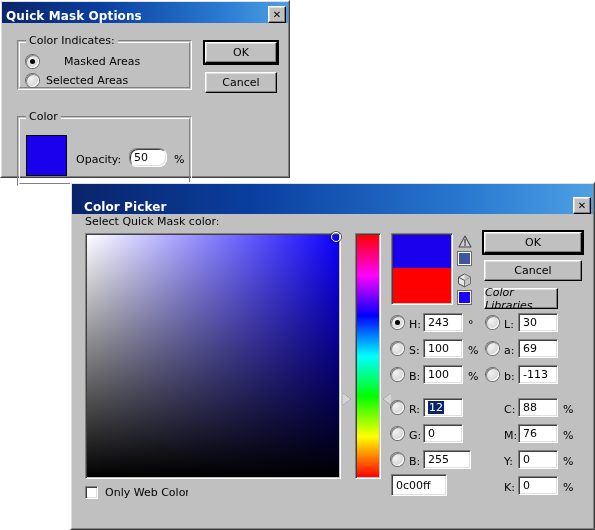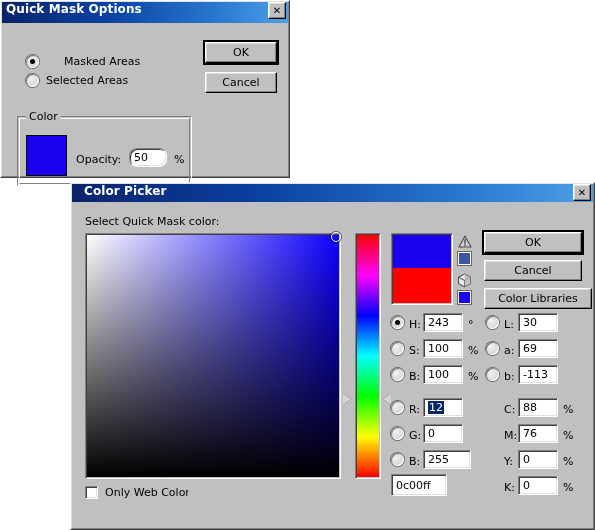--- a/index.html
+++ b/index.html
@@ -13,21 +13,21 @@
     overflow:hidden;
     -webkit-font-smoothing:none;
   }
 
   
   .dlg{position:absolute;background:#c0c0c0;box-sizing:border-box;}
   .dlg-outer{border:1px solid #ffffff;border-right-color:#404040;border-bottom-color:#404040;}
   .dlg-inner{border:1px solid #dfdfdf;border-right-color:#808080;border-bottom-color:#808080;height:100%;box-sizing:border-box;}
 
   .titlebar{
-    height:20px;display:flex;align-items:flex-start;
+    height:20px;display:flex;align-items:flex-end;
     background:linear-gradient(90deg,#0a246a 0%,#0a3fa0 35%,#2878d0 75%,#4ea0e4 100%);
     padding:0 2px 0 4px;
   }
   .titlebar .title{
     color:#fff;font-weight:bold;font-size:12px;
     letter-spacing:0.1px;flex:1;white-space:nowrap;
   }
   .closebtn{
     width:16px;height:15px;background:#c0c0c0;
     border:1px solid #ffffff;border-right-color:#000;border-bottom-color:#000;
@@ -84,21 +84,21 @@
     box-shadow:inset 1px 1px 0 #404040, inset -1px -1px 0 #dfdfdf;
     cursor:pointer;flex:0 0 auto;
   }
 
   
   #qm{left:0;top:0;width:290px;height:178px;}
   #qm .titlebar{height:21px;}
 
   
   #cp{left:70px;top:182px;width:525px;height:348px;}
-  #cp .titlebar{height:18px;padding-left:12px;}
+  #cp .titlebar{height:30px;padding-left:12px;}
 
   .sv-field{
     position:absolute;box-sizing:border-box;
     border:1px solid #808080;border-right-color:#fff;border-bottom-color:#fff;
     box-shadow:inset 1px 1px 0 #404040;
   }
   .sv-inner{position:absolute;inset:1px;}
   .sv-white{position:absolute;inset:0;background:linear-gradient(90deg,#ffffff 0%, rgba(255,255,255,0) 100%);}
   .sv-black{position:absolute;inset:0;background:linear-gradient(0deg,#000000 0%, rgba(0,0,0,0) 100%);}
   .sv-ring{
@@ -140,20 +140,24 @@
 <body>
 
 <div class="dlg dlg-outer" id="qm">
  <div class="dlg-inner">
 
   <div class="titlebar">
     <span class="title">Quick Mask Options</span>
     <div class="closebtn">✕</div>
   </div>
 
+  <div class="group" style="left:16px;top:39px;width:175px;height:50px;">
+    <div class="group-in"></div>
+    <span class="group-label">Color Indicates:</span>
+  </div>
   <div style="position:absolute;left:25px;top:54px;display:flex;align-items:center;gap:25px;">
     <span class="radio on"></span>
     <span>Masked Areas</span>
   </div>
   <div style="position:absolute;left:25px;top:73px;display:flex;align-items:center;gap:7px;justify-content:center;">
     <span class="radio"></span>
     <span>Selected Areas</span>
   </div>
 
   <div class="group" style="left:16px;top:115px;width:175px;height:70px;">
@@ -209,21 +213,21 @@
   <svg style="position:absolute;left:386px;top:90px;" width="15" height="15" viewBox="0 0 15 15">
     <path d="M7.5 1 L13.5 4.2 V10.6 L7.5 13.8 L1.5 10.6 V4.2 Z" fill="#e8e8e8" stroke="#4a4a4a" stroke-width="1"></path>
     <path d="M1.5 4.2 L7.5 7.4 L13.5 4.2" fill="none" stroke="#4a4a4a" stroke-width="1"></path>
     <path d="M7.5 7.4 V13.8" fill="none" stroke="#4a4a4a" stroke-width="1"></path>
     <path d="M7.5 1 L13.5 4.2 V10.6 L7.5 13.8 Z" fill="#b8b8b8" opacity="0.75"></path>
   </svg>
   <div class="mini-sw" id="web-sw" style="left: 387px; top: 108px; background: rgb(26, 0, 255);"></div>
 
   <div class="btn btn-default" style="position:absolute;left:413px;top:49px;width:98px;height:21px;">OK</div>
   <div class="btn" style="position:absolute;left:413px;top:77px;width:98px;height:21px;">Cancel</div>
-  <div class="btn" style="position:absolute;left:413px;top:105px;width:108px;height:21px;">Color Libraries</div>
+  <div class="btn" style="position:absolute;left:413px;top:105px;width:74px;height:21px;font-style:italic;">Color Libraries</div>
 
   <div id="col-hsb">
         <span class="radio on" style="position: absolute; left: 320px; top: 133px;"></span>
         <span class="lbl" style="left: 338px; top: 135px;">H:</span>
         <div class="fld" style="position: absolute; left: 352px; top: 130px; width: 40px; height: 19px;">243</div>
         <span class="lbl" style="left: 397px; top: 135px;">°</span>
         <span class="radio" style="position: absolute; left: 320px; top: 159px;"></span>
         <span class="lbl" style="left: 338px; top: 161px;">S:</span>
         <div class="fld" style="position: absolute; left: 352px; top: 156px; width: 40px; height: 19px;">100</div>
         <span class="lbl" style="left: 397px; top: 161px;">%</span>

